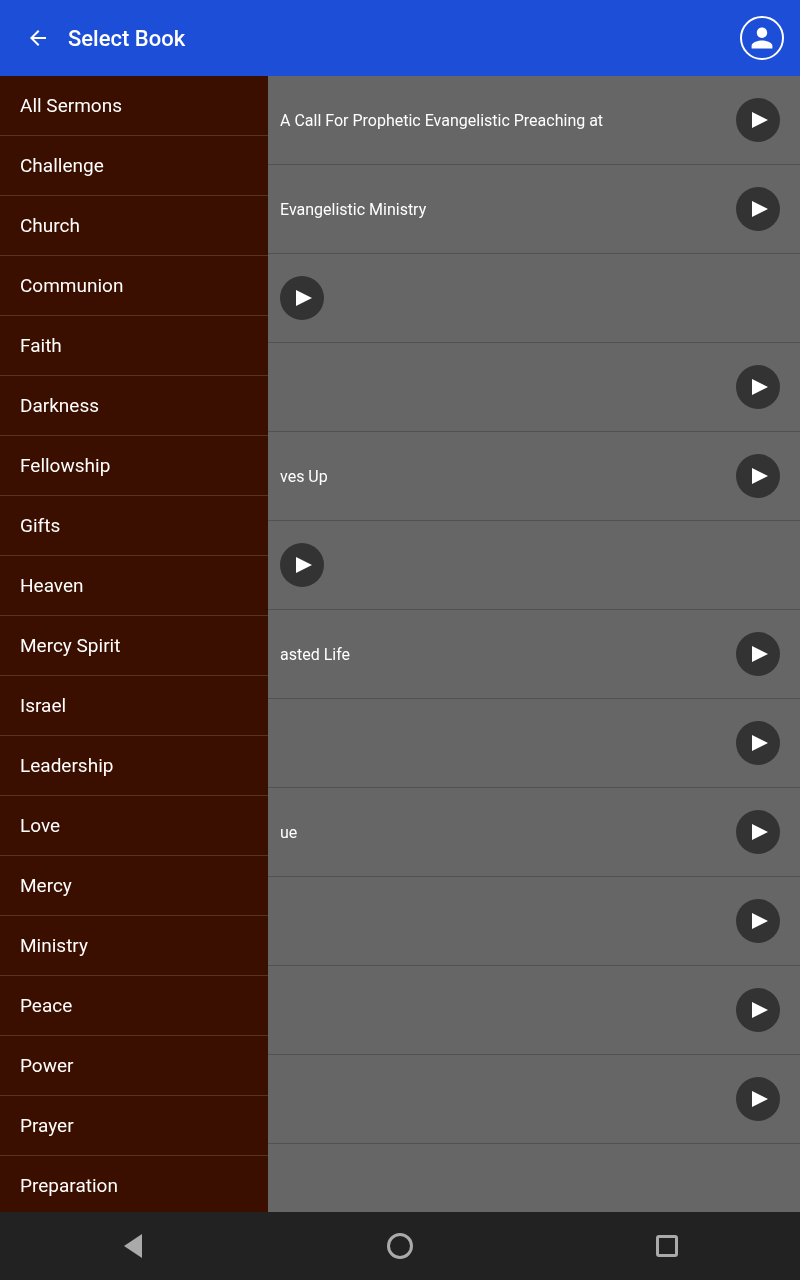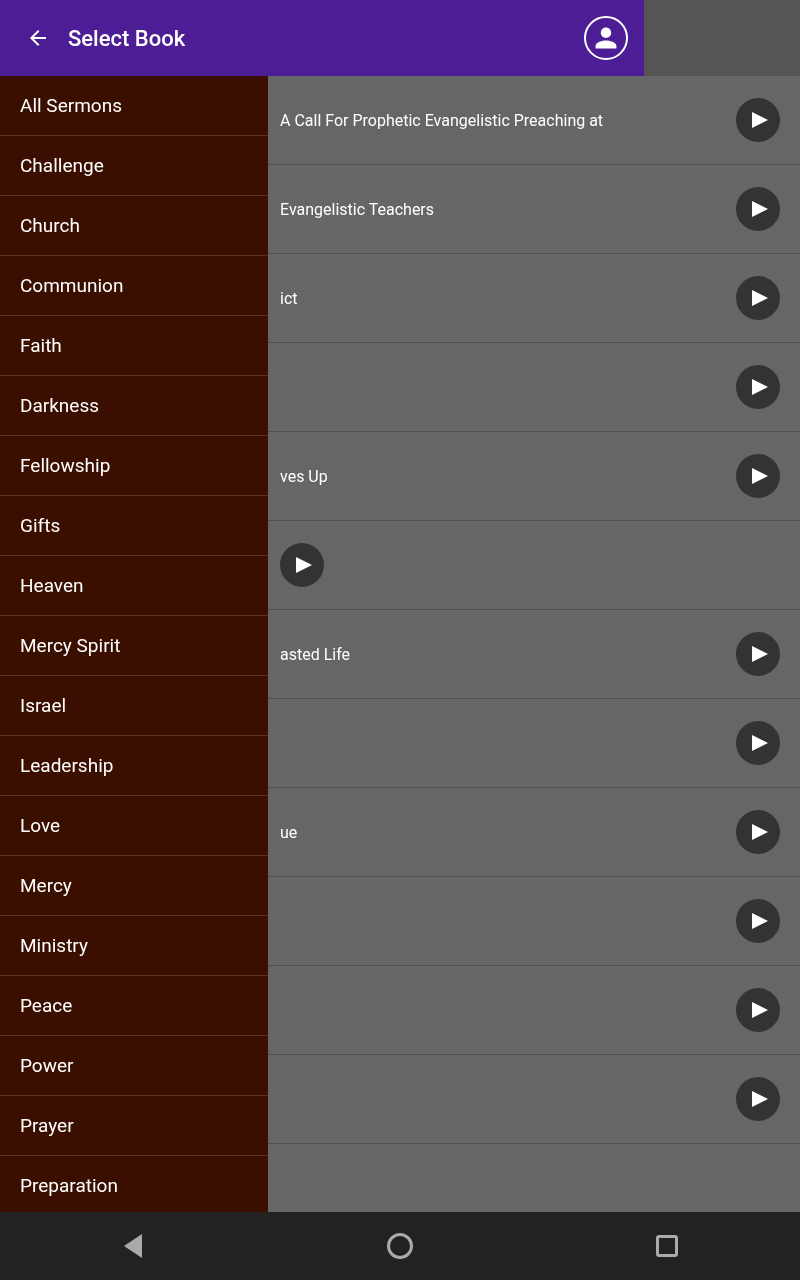--- a/index.html
+++ b/index.html
@@ -7,23 +7,23 @@
       width: 800px;
       height: 1280px;
       background: #555;
       font-family: 'Roboto', Arial, sans-serif;
       overflow: hidden;
       position: relative;
     }
 
     
     .top-bar {
-      width: 644px;
+      width: 800px;
       height: 76px;
-      background: #4c1d95;
+      background: #1d4ed8;
       display: flex;
       align-items: center;
       padding: 8px 16px;
       position: relative;
       z-index: 10;
     }
     .back-btn {
       width: 44px;
       height: 44px;
       display: flex;
@@ -189,27 +189,26 @@
 </div>
 
 <div class="main-content" id="main-content">
 <div class="sermon-item">
       <span class="sermon-title">A Call For Prophetic Evangelistic Preaching at</span>
       <div class="play-btn">
         <div class="play-icon"></div>
       </div>
     </div>
     <div class="sermon-item">
-      <span class="sermon-title">Evangelistic Teachers</span>
-      <div class="play-btn">
-        <div class="play-icon"></div>
-      </div>
-    </div>
-    <div class="sermon-item">
-      <span class="sermon-title">ict</span>
+      <span class="sermon-title">Evangelistic Ministry</span>
+      <div class="play-btn">
+        <div class="play-icon"></div>
+      </div>
+    </div>
+    <div class="sermon-item">
       <div class="play-btn">
         <div class="play-icon"></div>
       </div>
     </div>
     <div class="sermon-item">
       <span class="sermon-title"></span>
       <div class="play-btn">
         <div class="play-icon"></div>
       </div>
     </div>

